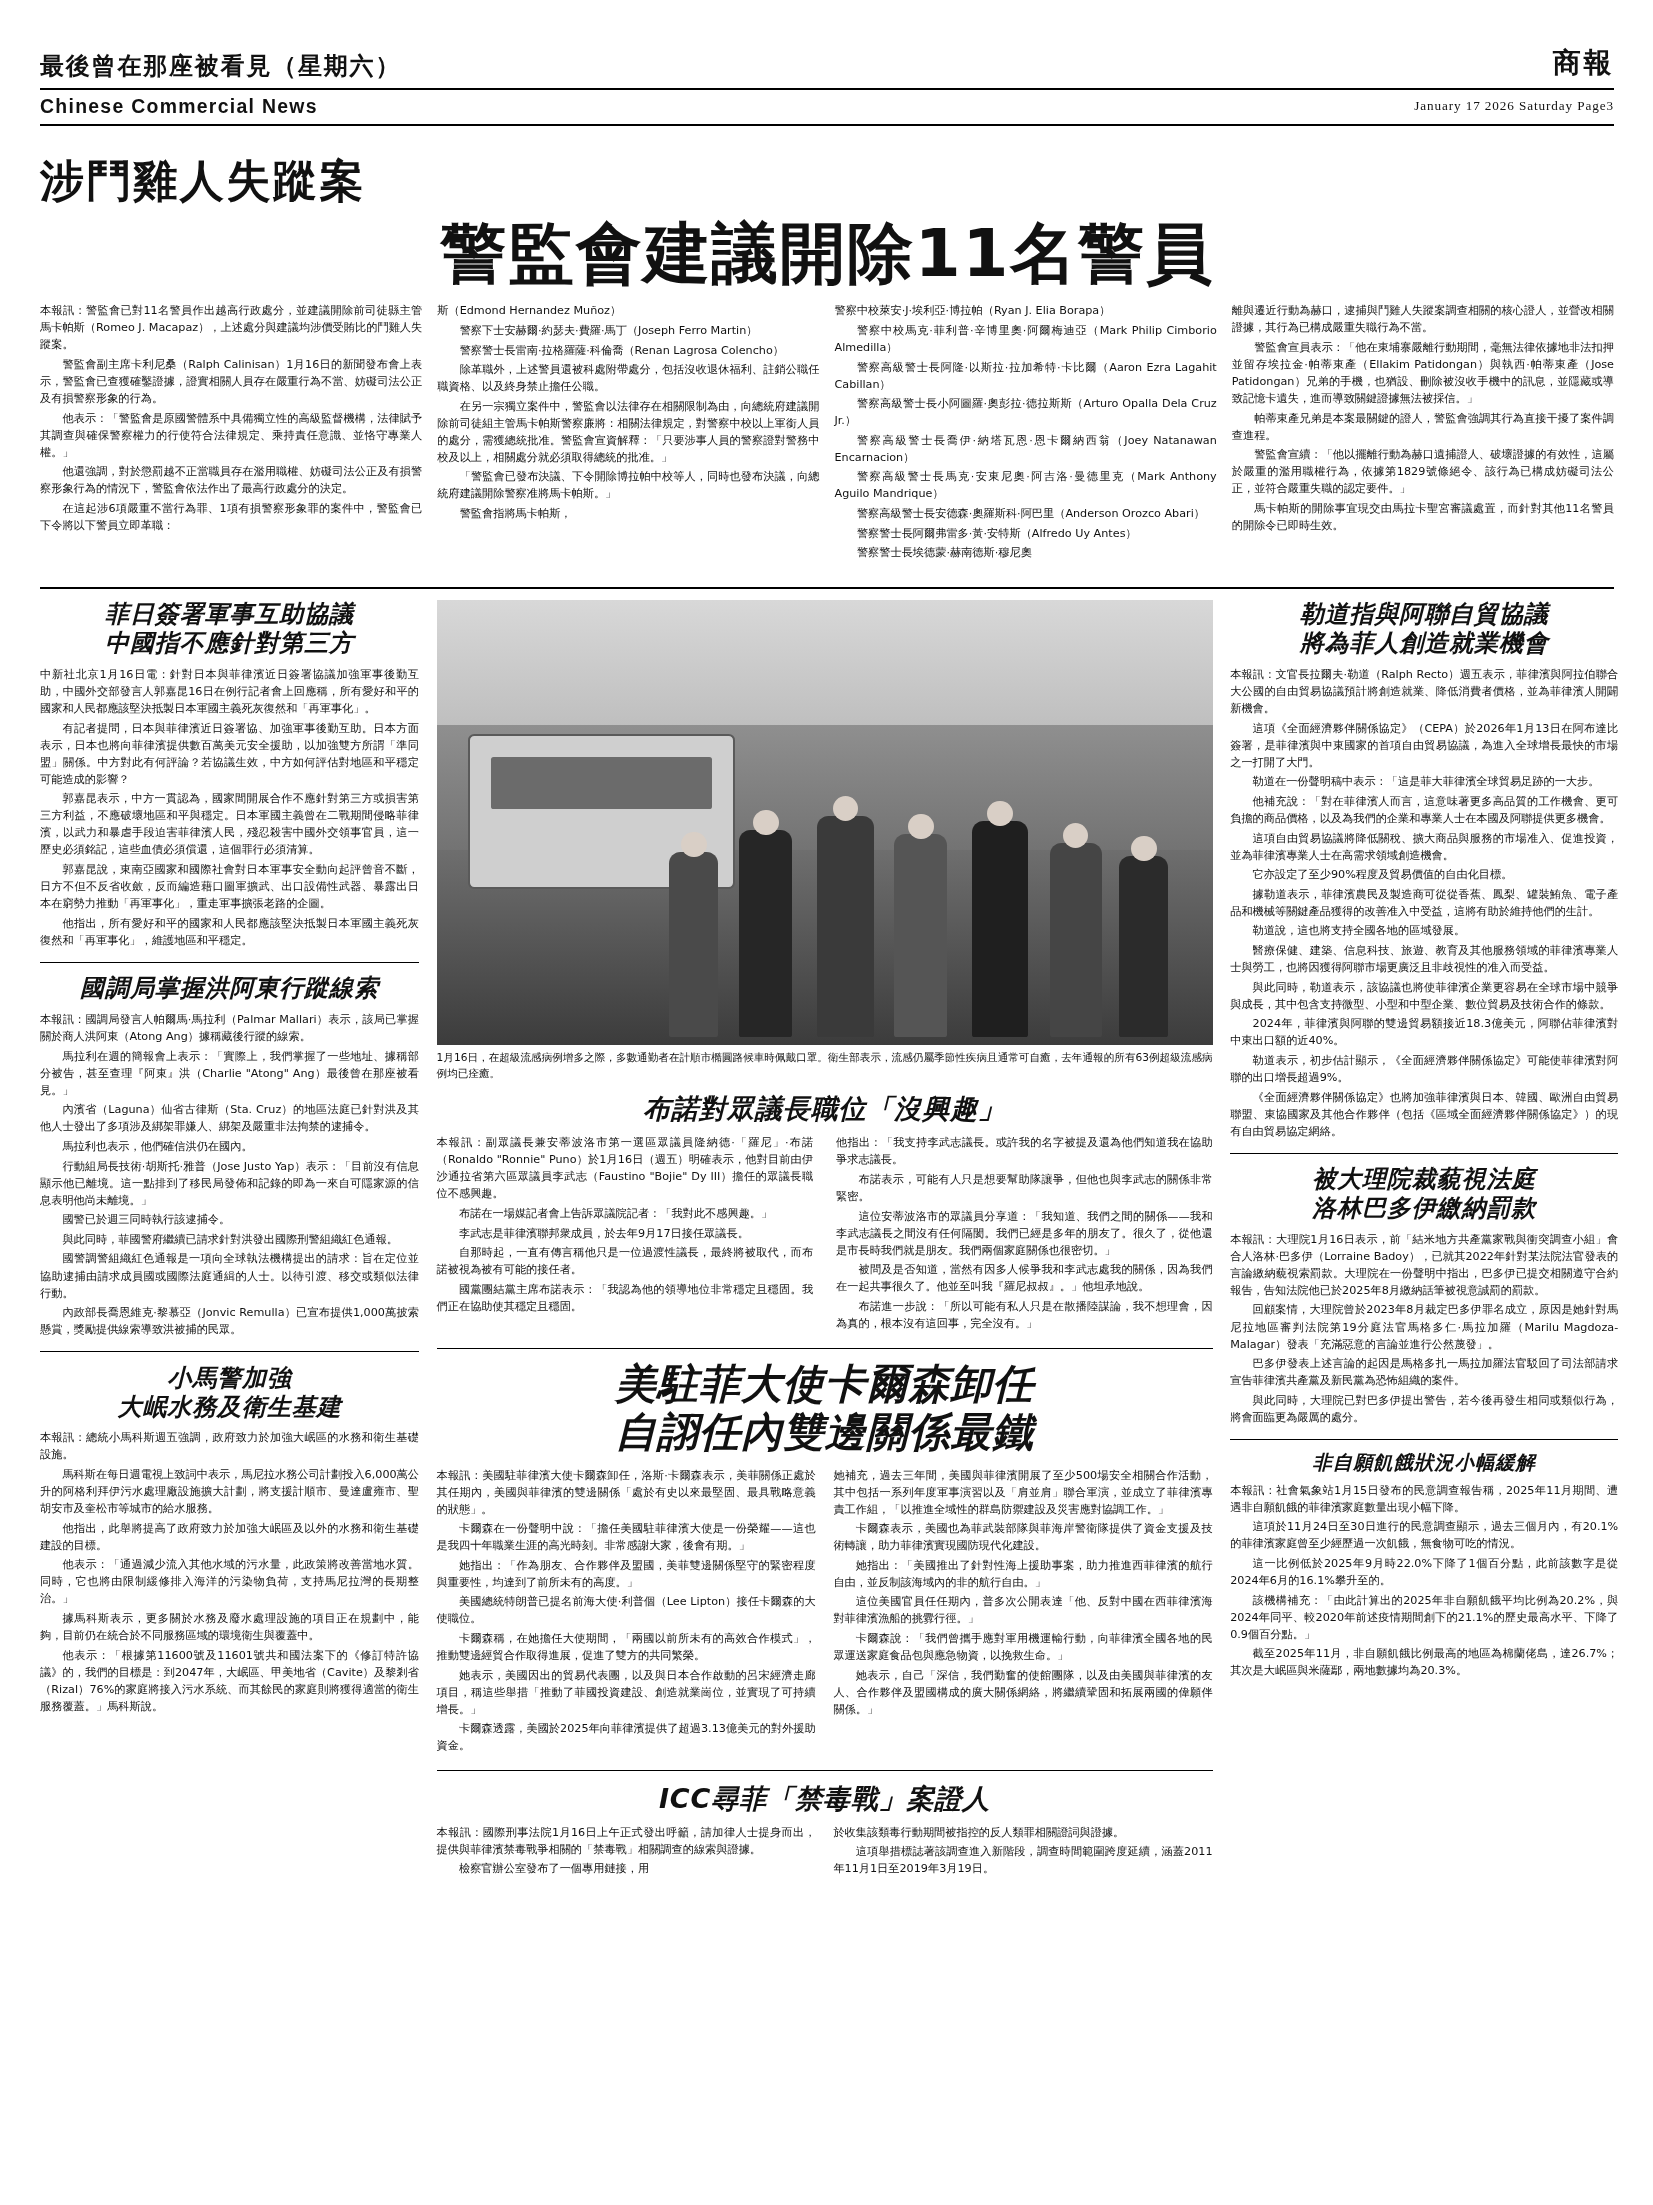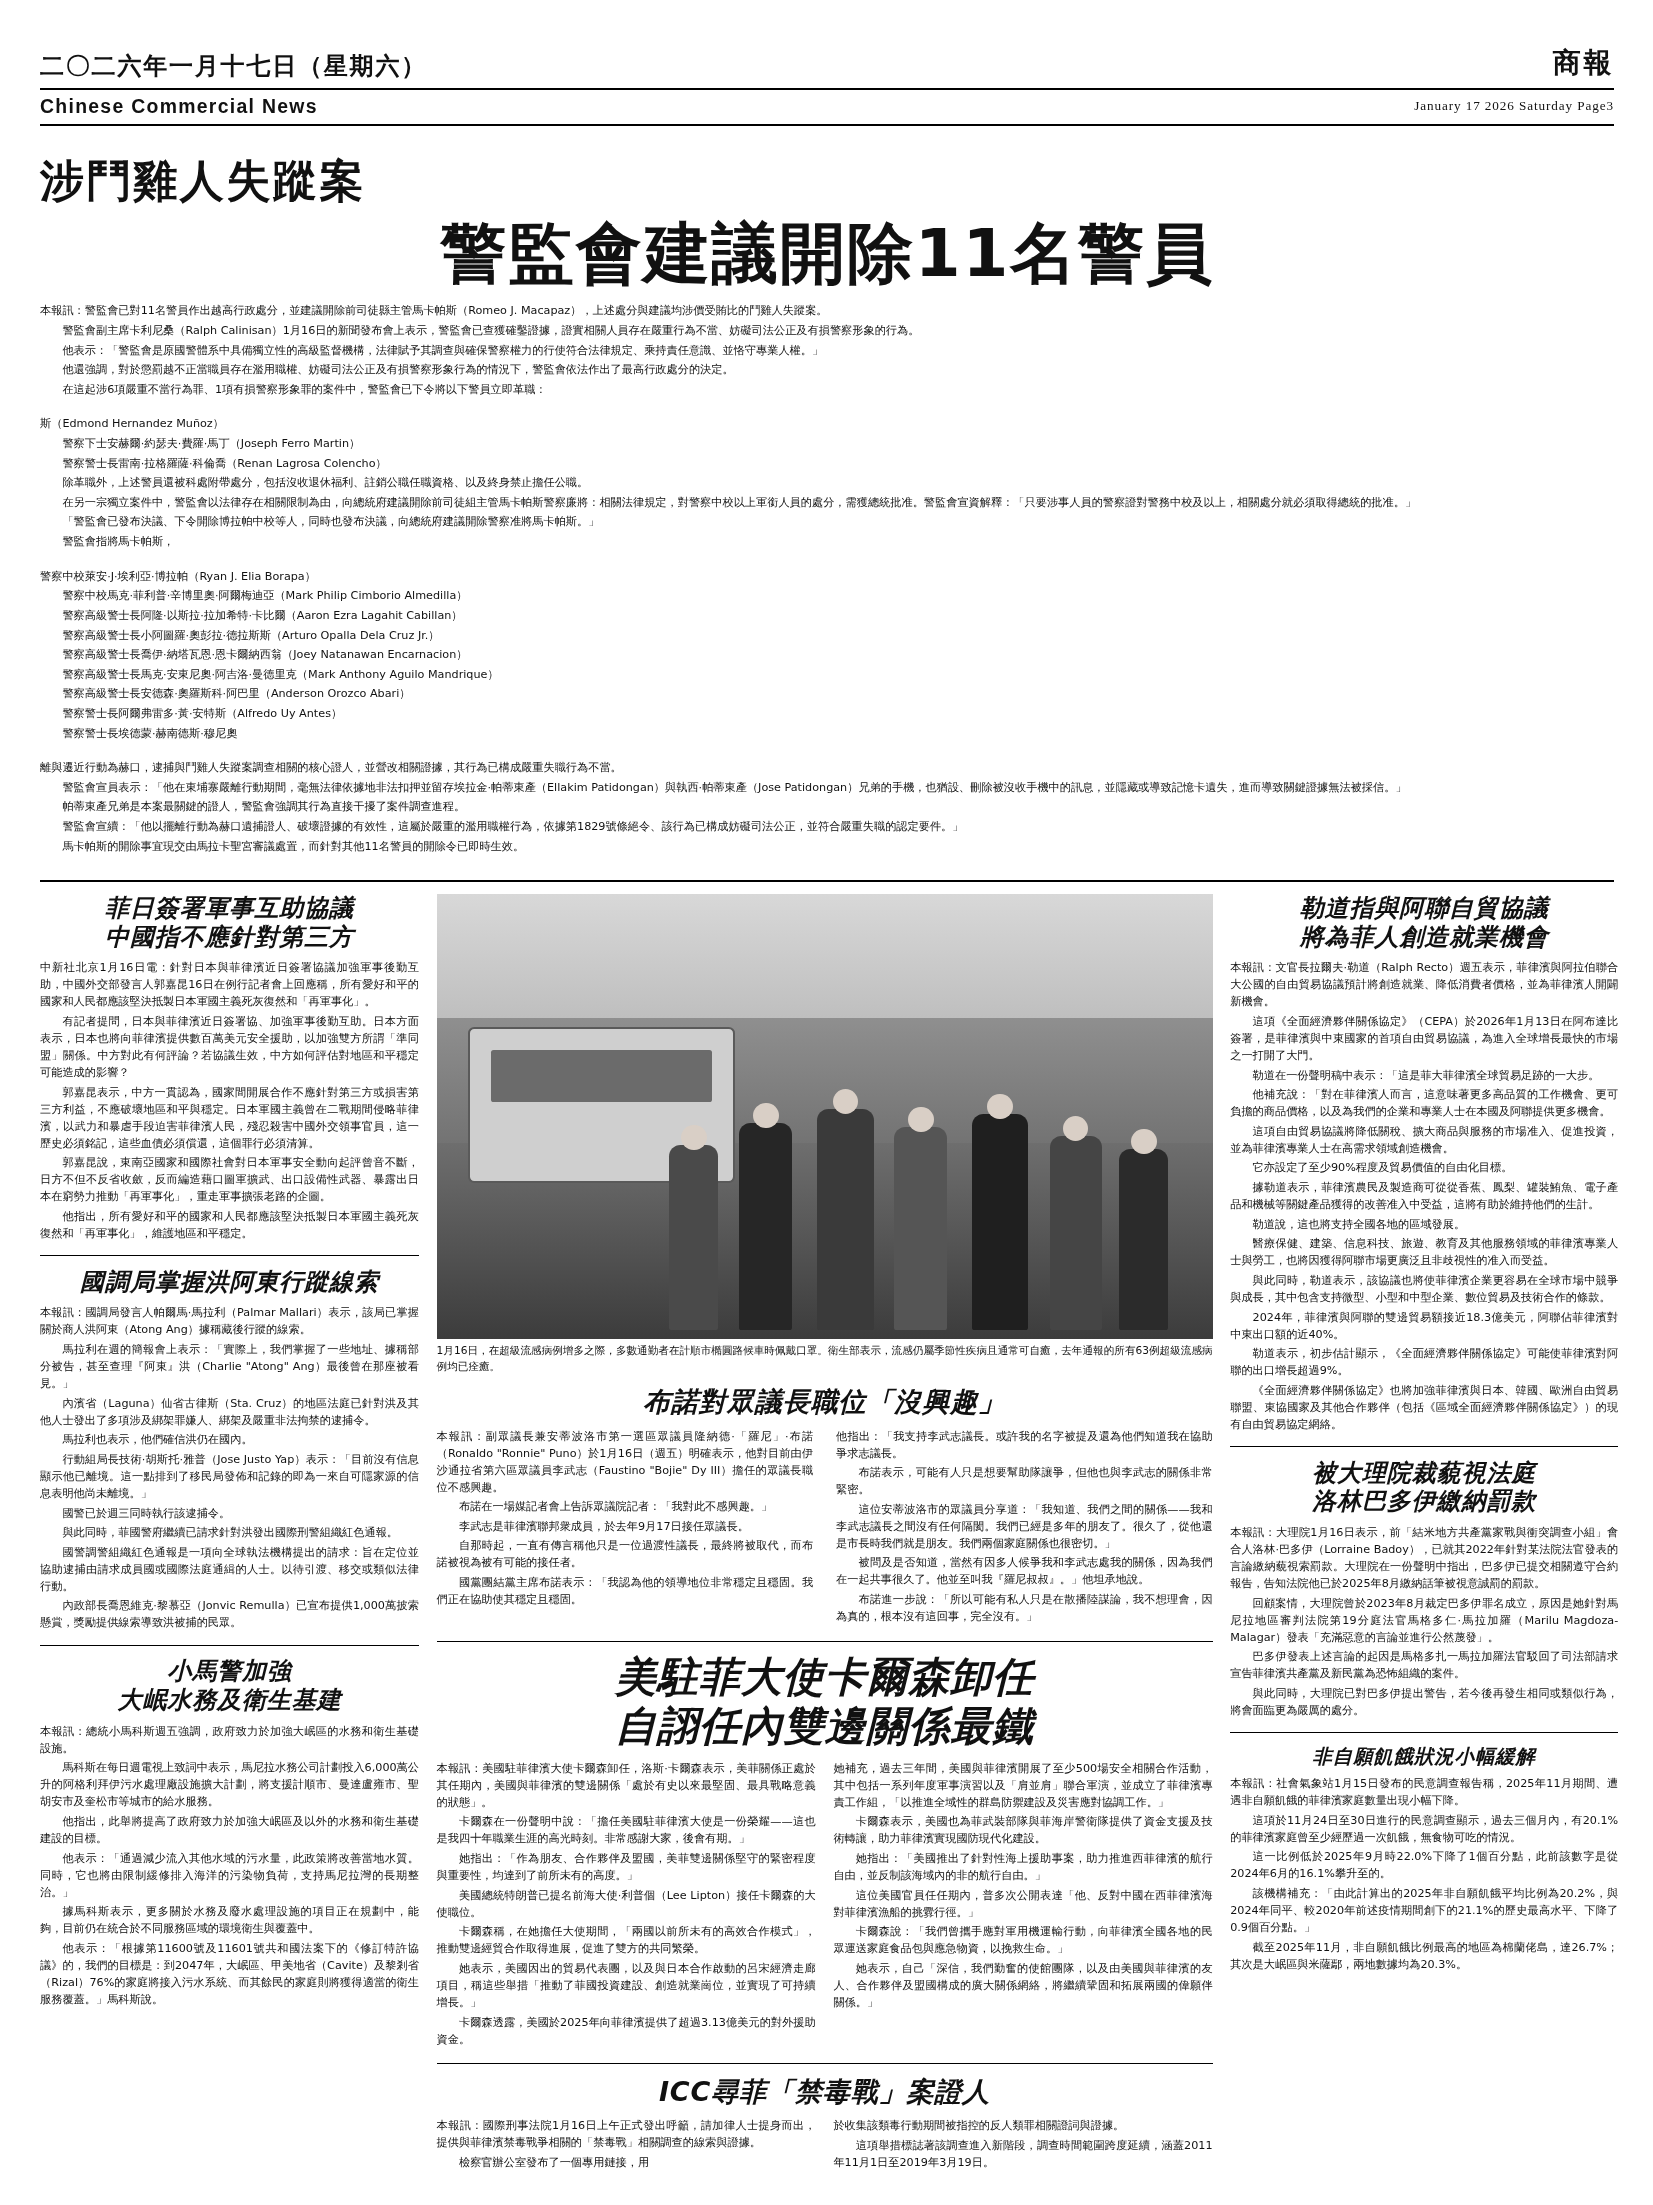--- a/index.html
+++ b/index.html
@@ -83,21 +83,20 @@
     text-justify:inter-ideograph;
   }
   .cjk p{margin:0 0 2.6px 0;text-indent:2em;}
   .cjk p.noind{text-indent:0;}
   
   .lead-body{
     display:flex;
     gap:15px;
     margin-top:4.4px;
     padding-bottom:11.5px;
-    flex-direction:column;
   }
   .lead-body .col{flex:1;}
   
   .main-grid{
     display:flex;
     gap:17.6px;
     margin-top:11.5px;
     border-top:2.2px solid #000;
     padding-top:11.5px;
   }
@@ -162,21 +161,21 @@
     text-align:justify;
     margin:4.4px 0 11.5px 0;
   }
 </style>
 </head>
 <body>
 
 <div class="page">
 
   <div class="masthead-top">
-    <div class="masthead-date">二〇二六年一月十七日（星期六）</div>
+    <div class="masthead-date">最後曾在那座被看見（星期六）</div>
     <div class="masthead-logo">商報</div>
   </div>
   <div class="masthead-bottom">
     <div class="masthead-en">Chinese Commercial News</div>
     <div class="masthead-issue">January 17  2026  Saturday   Page3</div>
   </div>
 
   <div class="lead-kicker">涉鬥雞人失蹤案</div>
   <div class="lead-headline">警監會建議開除11名警員</div>
 

